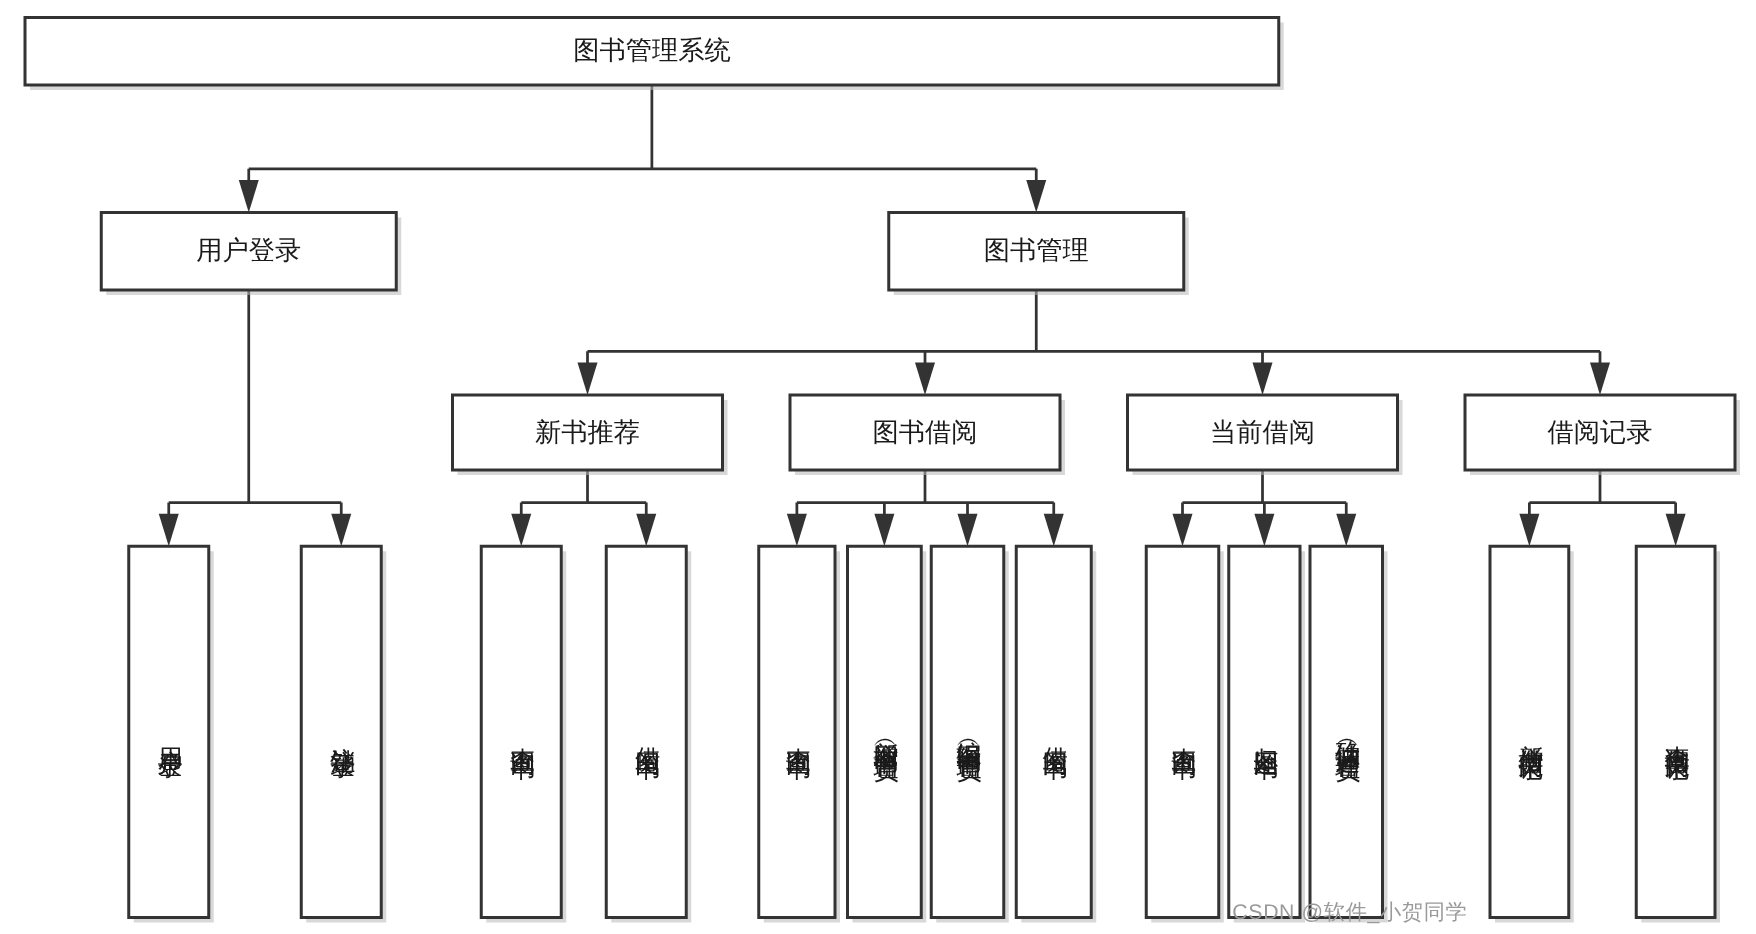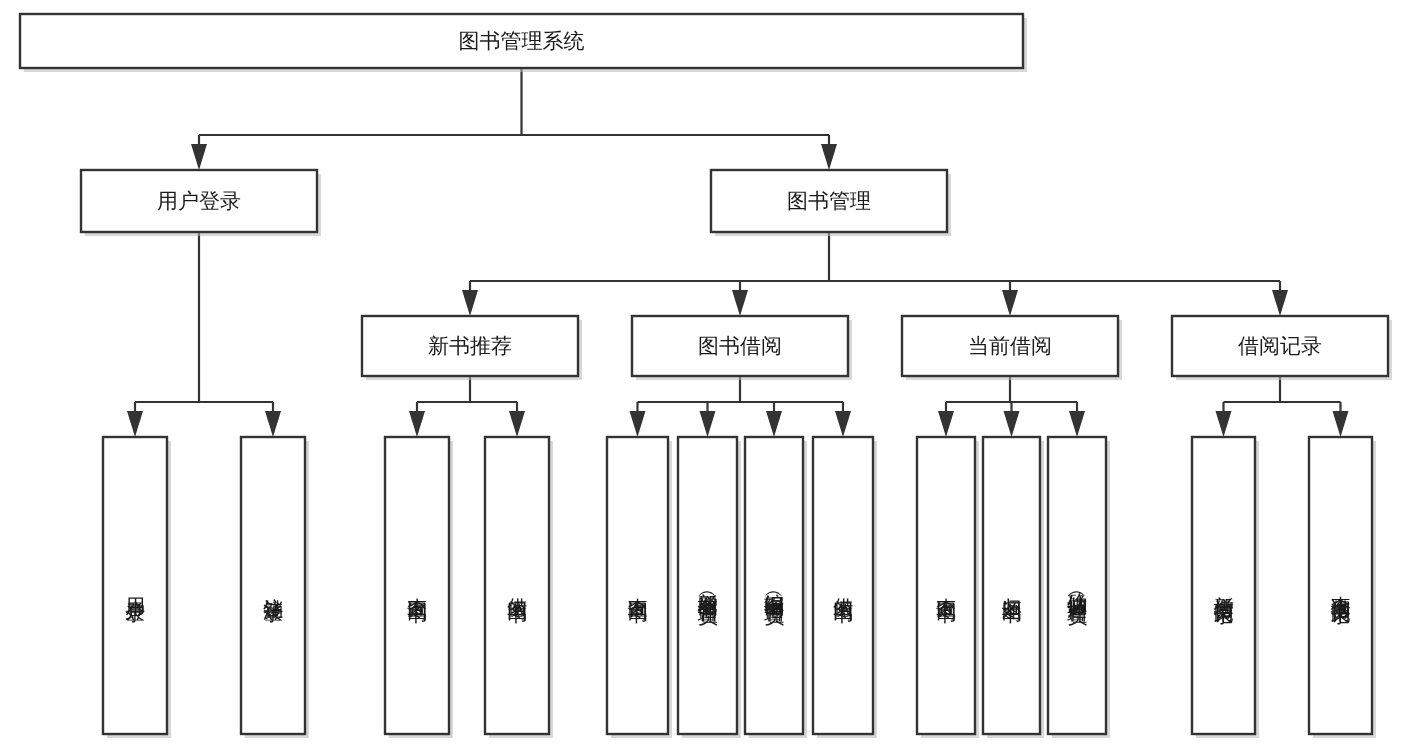--- a/index.html
+++ b/index.html
@@ -211,13 +211,14 @@
       <div class="node-label-v" style="left: 607px; top: 437px; width: 61px; height: 297px; display: flex; align-items: center; justify-content: center;">查询图书</div>
       <div class="node-label-v" style="left: 678px; top: 437px; width: 59px; height: 297px; display: flex; align-items: center; justify-content: center;">新增图书（管理员）</div>
       <div class="node-label-v" style="left: 745px; top: 437px; width: 58px; height: 297px; display: flex; align-items: center; justify-content: center;">编辑图书（管理员）</div>
       <div class="node-label-v" style="left: 813px; top: 437px; width: 60px; height: 297px; display: flex; align-items: center; justify-content: center;">借阅图书</div>
       <div class="node-label-v" style="left: 917px; top: 437px; width: 58px; height: 297px; display: flex; align-items: center; justify-content: center;">查询图书</div>
       <div class="node-label-v" style="left: 983px; top: 437px; width: 57px; height: 297px; display: flex; align-items: center; justify-content: center;">归还图书</div>
       <div class="node-label-v" style="left: 1048px; top: 437px; width: 58px; height: 297px; display: flex; align-items: center; justify-content: center;">确认归还（管理员）</div>
       <div class="node-label-v" style="left: 1192px; top: 437px; width: 63px; height: 297px; display: flex; align-items: center; justify-content: center;">新增借阅记录</div>
       <div class="node-label-v" style="left: 1309px; top: 437px; width: 63px; height: 297px; display: flex; align-items: center; justify-content: center;">查询借阅记录</div>
     </div>
+  <div class="watermark">CSDN @软件_小贺同学</div>
 </div>
 
 </body></html>

